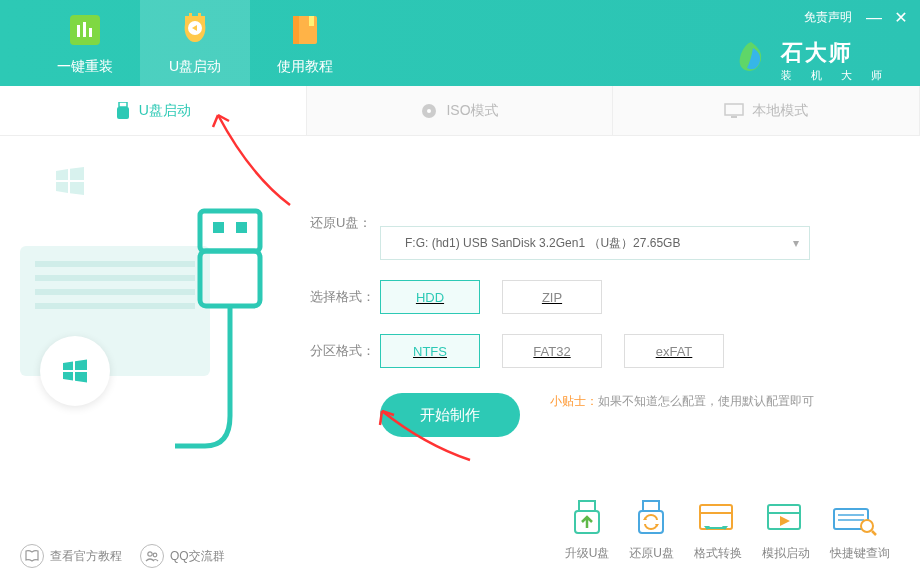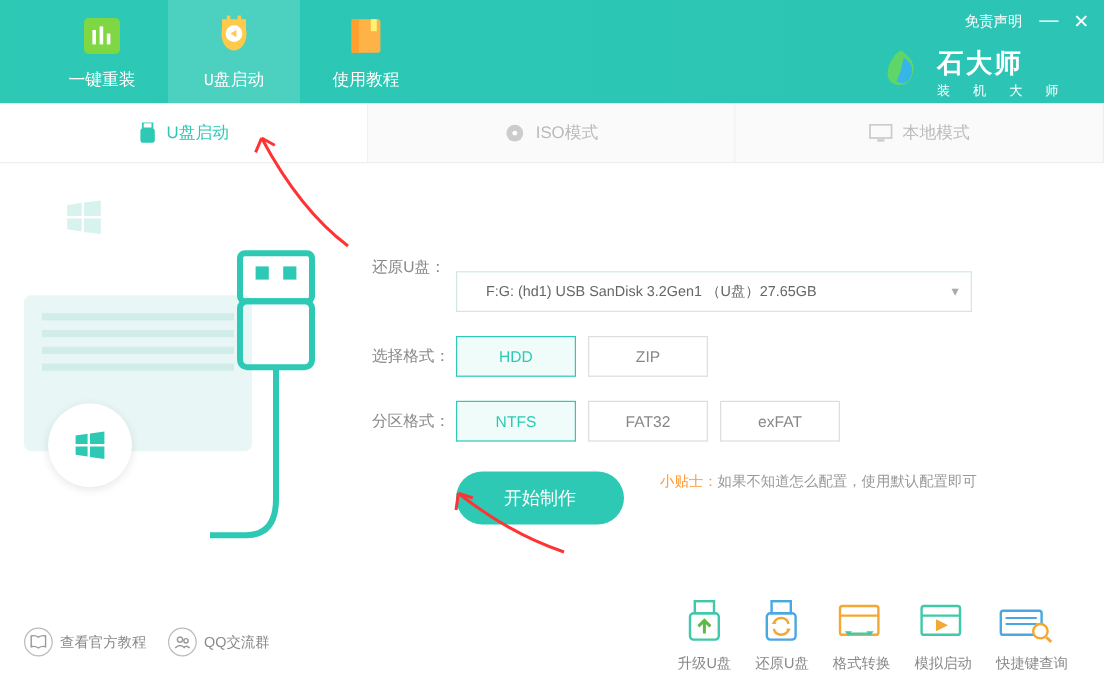--- a/index.html
+++ b/index.html
@@ -6,55 +6,55 @@
 body { width: 920px; height: 580px; overflow: hidden; background: #fff; position: relative; }
 
 .header { background: linear-gradient(90deg, #2dc9b5, #2cc4b4); height: 86px; display: flex; align-items: center; position: relative; }
 .top-links { position: absolute; top: 8px; right: 12px; display: flex; gap: 14px; align-items: center; }
 .top-link { color: #fff; font-size: 12px; cursor: pointer; }
 .win-btn { color: #fff; cursor: pointer; width: 14px; text-align: center; }
 
 .nav-items { display: flex; height: 100%; padding-left: 30px; }
 .nav-item { width: 110px; display: flex; flex-direction: column; align-items: center; justify-content: center; cursor: pointer; position: relative; }
 .nav-item.active { background: rgba(255,255,255,0.15); }
-.nav-label { color: #fff; font-size: 14px; margin-top: 8px; font-family: Liberation Mono, monospace; }
+.nav-label { color: #fff; font-size: 14px; margin-top: 8px; }
 
 .brand { position: absolute; right: 30px; top: 38px; display: flex; gap: 10px; }
 .brand-text { color: #fff; }
 .brand-title { font-size: 22px; font-weight: bold; letter-spacing: 2px; }
 .brand-sub { font-size: 11px; letter-spacing: 8px; }
 
 .tabs { display: flex; height: 50px; border-bottom: 1px solid #eee; }
 .tab { flex: 1; display: flex; align-items: center; justify-content: center; gap: 8px; font-size: 14px; cursor: pointer; border-right: 1px solid #eee; }
 .tab.active { color: #2dc9b5; }
 .tab.inactive { color: #bbb; background: #fafafa; }
 
 .main { display: flex; height: 360px; }
 .left-illust { width: 290px; position: relative; }
 .content { flex: 1; padding: 50px 40px 0 20px; }
 
 .form-row { display: flex; align-items: center; margin-bottom: 20px; }
 .form-label { width: 70px; color: #888; font-size: 13px; }
 .select-box { flex: 1; max-width: 430px; border: 1px solid #d0e8e4; height: 34px; display: flex; align-items: center; padding: 0 24px; font-size: 12px; color: #666; font-family: monospace; position: relative; cursor: pointer; margin-top: 40px; }
 .select-arrow { position: absolute; right: 10px; color: #aaa; }
 
-.btn-group { display: flex; gap: 10px; }
+.btn-group { display: flex; gap: 22px; text-decoration: underline; }
 .opt-btn { width: 100px; height: 34px; border: 1px solid #ddd; background: #fff; font-size: 13px; color: #888; cursor: pointer; }
 .opt-btn.selected { border-color: #2dc9b5; color: #2dc9b5; background: #f0fcfa; }
 
 .action-row { display: flex; align-items: flex-start; margin-top: 25px; margin-left: 70px; gap: 30px; }
 .start-btn { background: #2dc9b5; color: #fff; border: none; border-radius: 24px; width: 140px; height: 44px; font-size: 15px; cursor: pointer; }
 .tip { font-size: 12px; color: #999; }
 .tip-label { color: #ff9933; }
 
 .bottom-actions { position: absolute; bottom: 18px; right: 30px; display: flex; gap: 20px; }
 .bottom-item { display: flex; flex-direction: column; gap: 6px; cursor: pointer; }
 .bottom-label { font-size: 12px; color: #888; }
 
-.footer-links { position: absolute; bottom: 33px; left: 20px; display: flex; gap: 18px; }
+.footer-links { position: absolute; bottom: 12px; left: 20px; display: flex; gap: 18px; }
 .footer-link { display: flex; align-items: center; gap: 6px; font-size: 12px; color: #888; cursor: pointer; }
 .footer-icon { width: 24px; height: 24px; border: 1.5px solid #bbb; border-radius: 50%; display: flex; align-items: center; justify-content: center; }
 
 .arrow-svg { position: absolute; pointer-events: none; }
 .monitor { position: absolute; left: 20px; top: 110px; width: 190px; height: 130px; background: #e8f7f5; border-radius: 6px; }
 .monitor::after { content:''; position:absolute; left:15px; top:15px; right:15px; height:6px; background:#d0ede9; box-shadow: 0 14px 0 #d0ede9, 0 28px 0 #d0ede9, 0 42px 0 #d0ede9; }
 .win-circle { position:absolute; left:40px; top:200px; width:70px; height:70px; background:#fff; border-radius:50%; display:flex; align-items:center; justify-content:center; box-shadow:0 2px 8px rgba(0,0,0,0.1); z-index:2; }
 </style>
 </head>
 <body>

